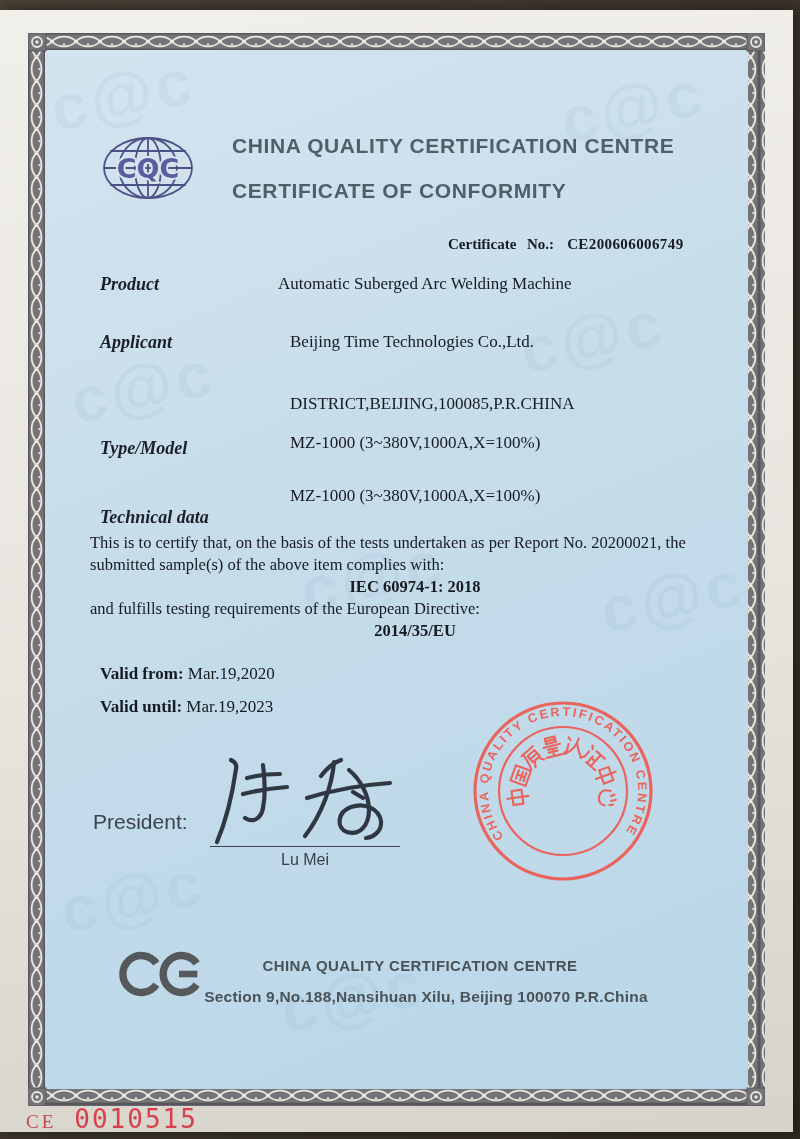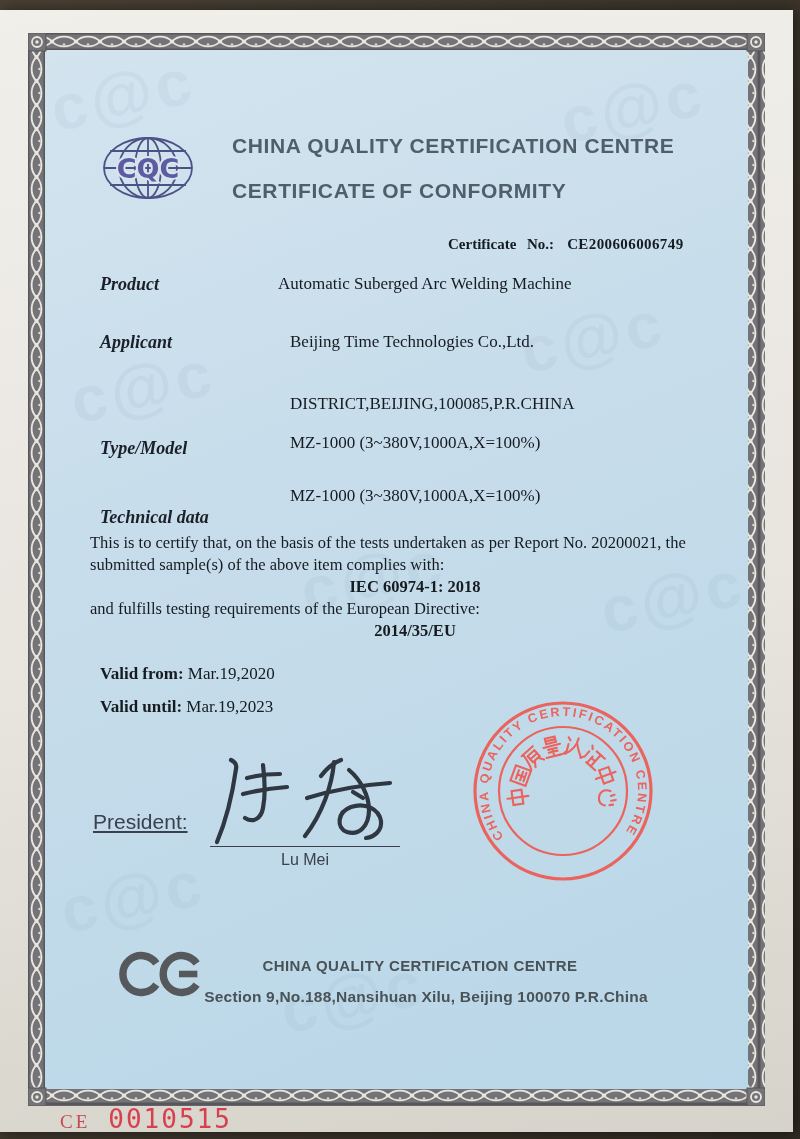--- a/index.html
+++ b/index.html
@@ -144,21 +144,21 @@
 
   <div class="abs valid" style="left:100px;top:664px;">
     <span class="lbl">Valid from:</span>
     <span>Mar.19,2020</span>
   </div>
   <div class="abs valid" style="left:100px;top:697px;">
     <span class="lbl">Valid until:</span>
     <span>Mar.19,2023</span>
   </div>
 
-  <div class="abs pres" style="left:93px;top:810px;text-decoration:underline;">President:</div>
+  <div class="abs pres" style="left:93px;top:810px;">President:</div>
 
   <svg class="abs" style="left:203px;top:752px;" width="210" height="95" viewBox="0 0 210 95" role="img" aria-label="陆梅">
     <g stroke="#2f3742" stroke-width="4.2" stroke-linecap="round" fill="none">
       <path d="M28 8 C32 10 34 13 33 17"></path>
       <path d="M33 17 C30 38 25 64 14 90"></path>
       <path d="M44 26 C56 23 66 22 77 22"></path>
       <path d="M40 42 C56 38 70 36 84 35"></path>
       <path d="M60 13 C62 29 62 46 60 56 C58 67 50 71 42 66"></path>
       <path d="M118 24 C124 16 130 11 138 8"></path>
       <path d="M104 46 C130 38 158 33 187 31"></path>
@@ -234,18 +234,18 @@
     <g stroke="#55595c" stroke-width="17" fill="none" stroke-linecap="butt">
       <path d="M 94.4 35.9 A 42 42 0 1 0 94.4 84.1"></path>
       <path d="M 186.4 35.9 A 42 42 0 1 0 186.4 84.1"></path>
       <path d="M 146 60 H 188" stroke-width="15"></path>
     </g>
   </svg>
 
   <div class="abs ftext" style="left:195px;top:957px;width:450px;font-size:15px;letter-spacing:.4px;">CHINA QUALITY CERTIFICATION CENTRE</div>
   <div class="abs ftext" style="left:201px;top:988px;width:450px;font-size:15.5px;letter-spacing:.2px;">Section 9,No.188,Nansihuan Xilu, Beijing 100070 P.R.China</div>
 
-  <div class="abs serial" style="left:60px;top:1104px;">
+  <div class="abs serial" style="left:26px;top:1104px;">
     <span class="pfx">CE</span>
     <span class="num">0010515</span>
   </div>
 
 </div>
 
 </body></html>

